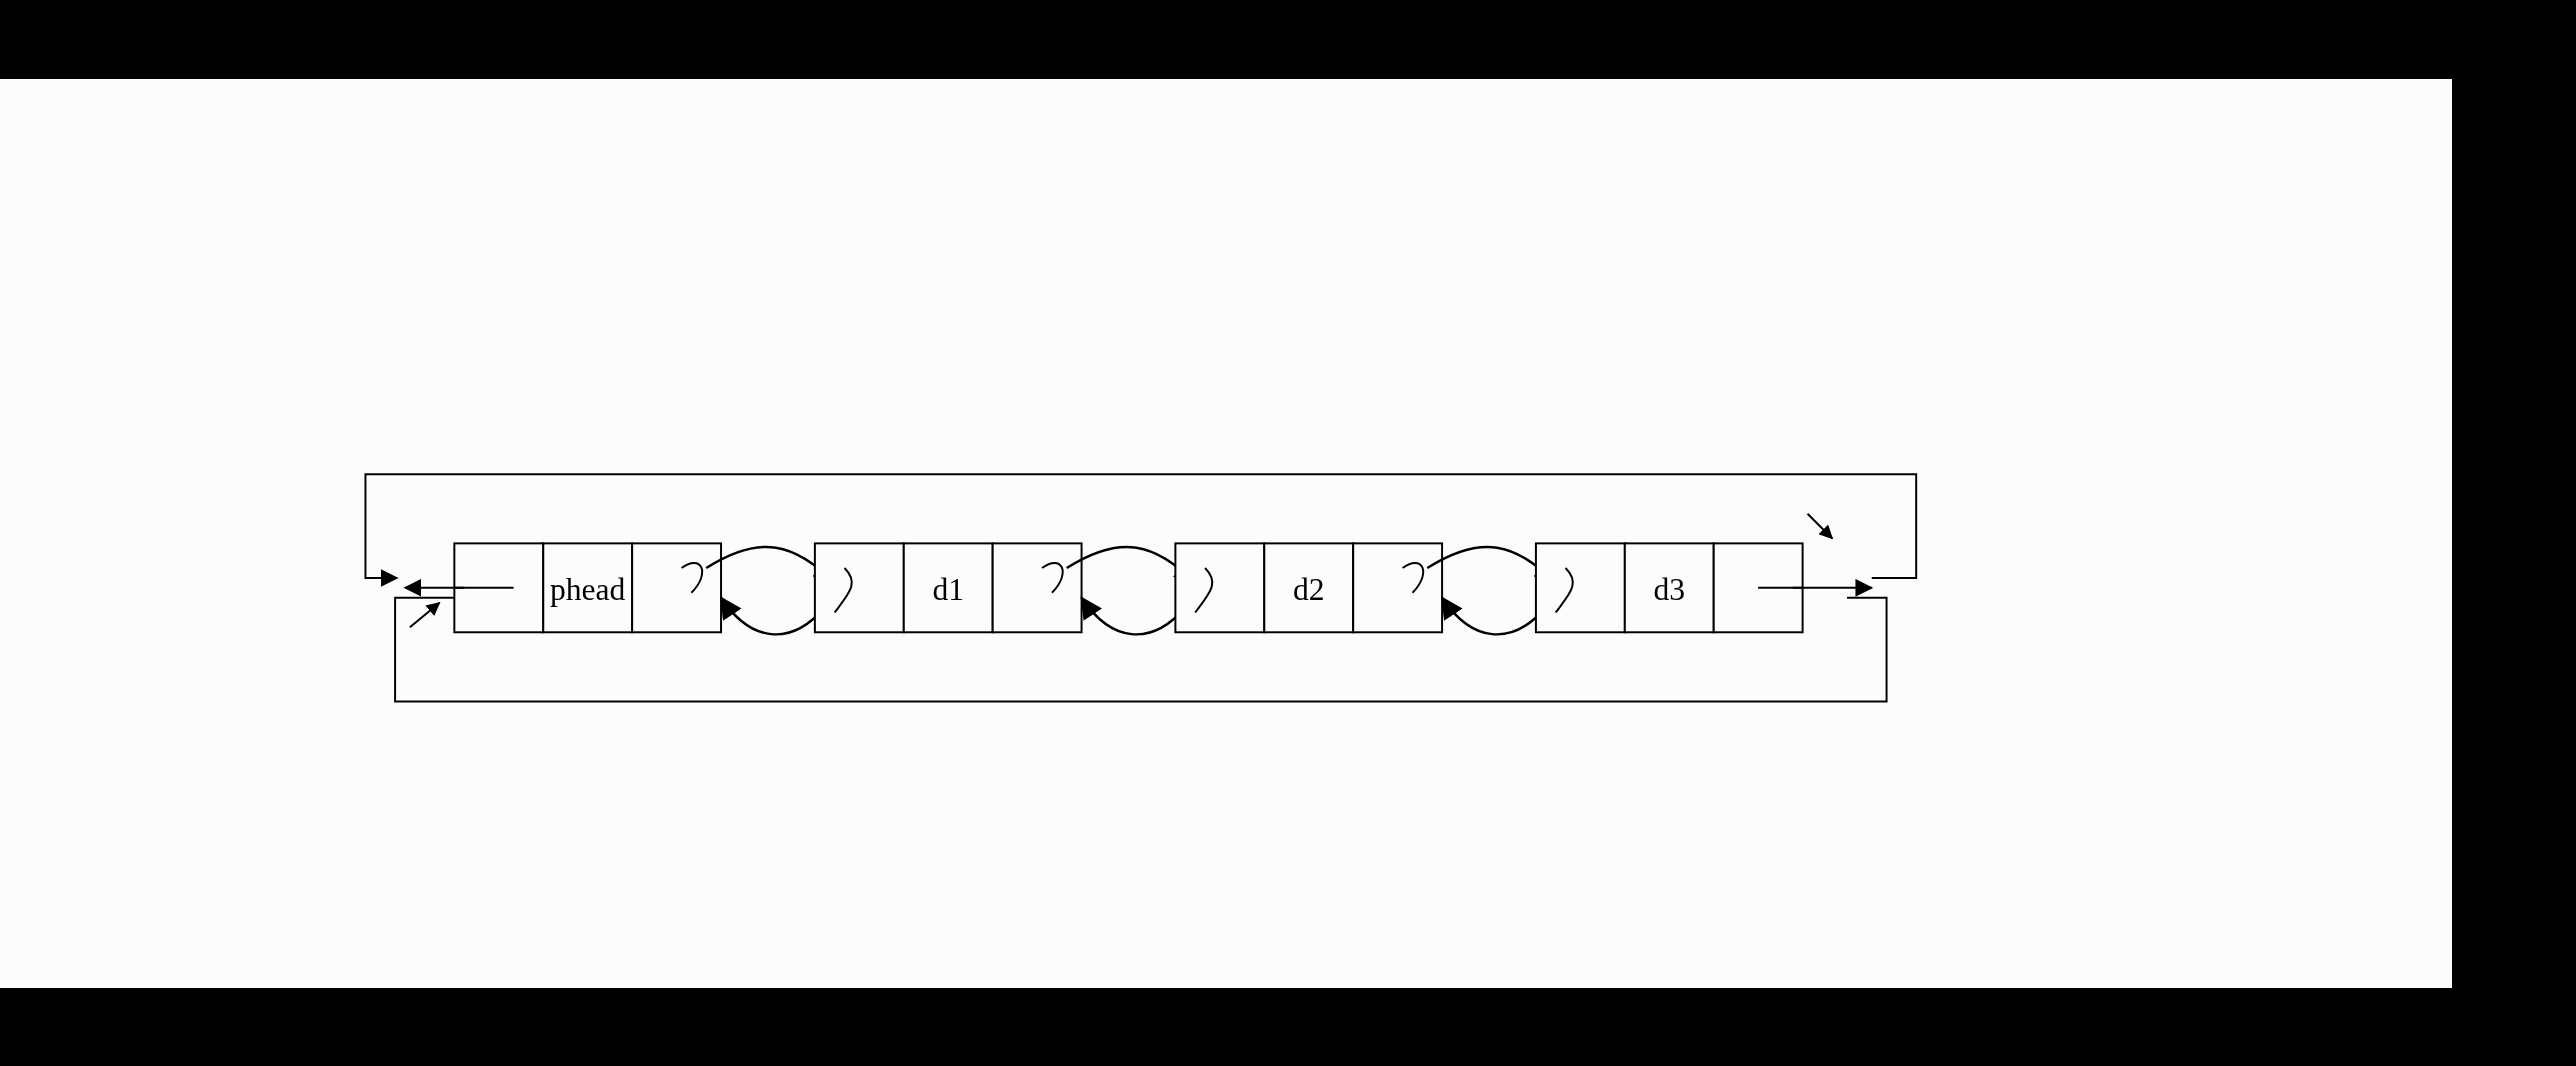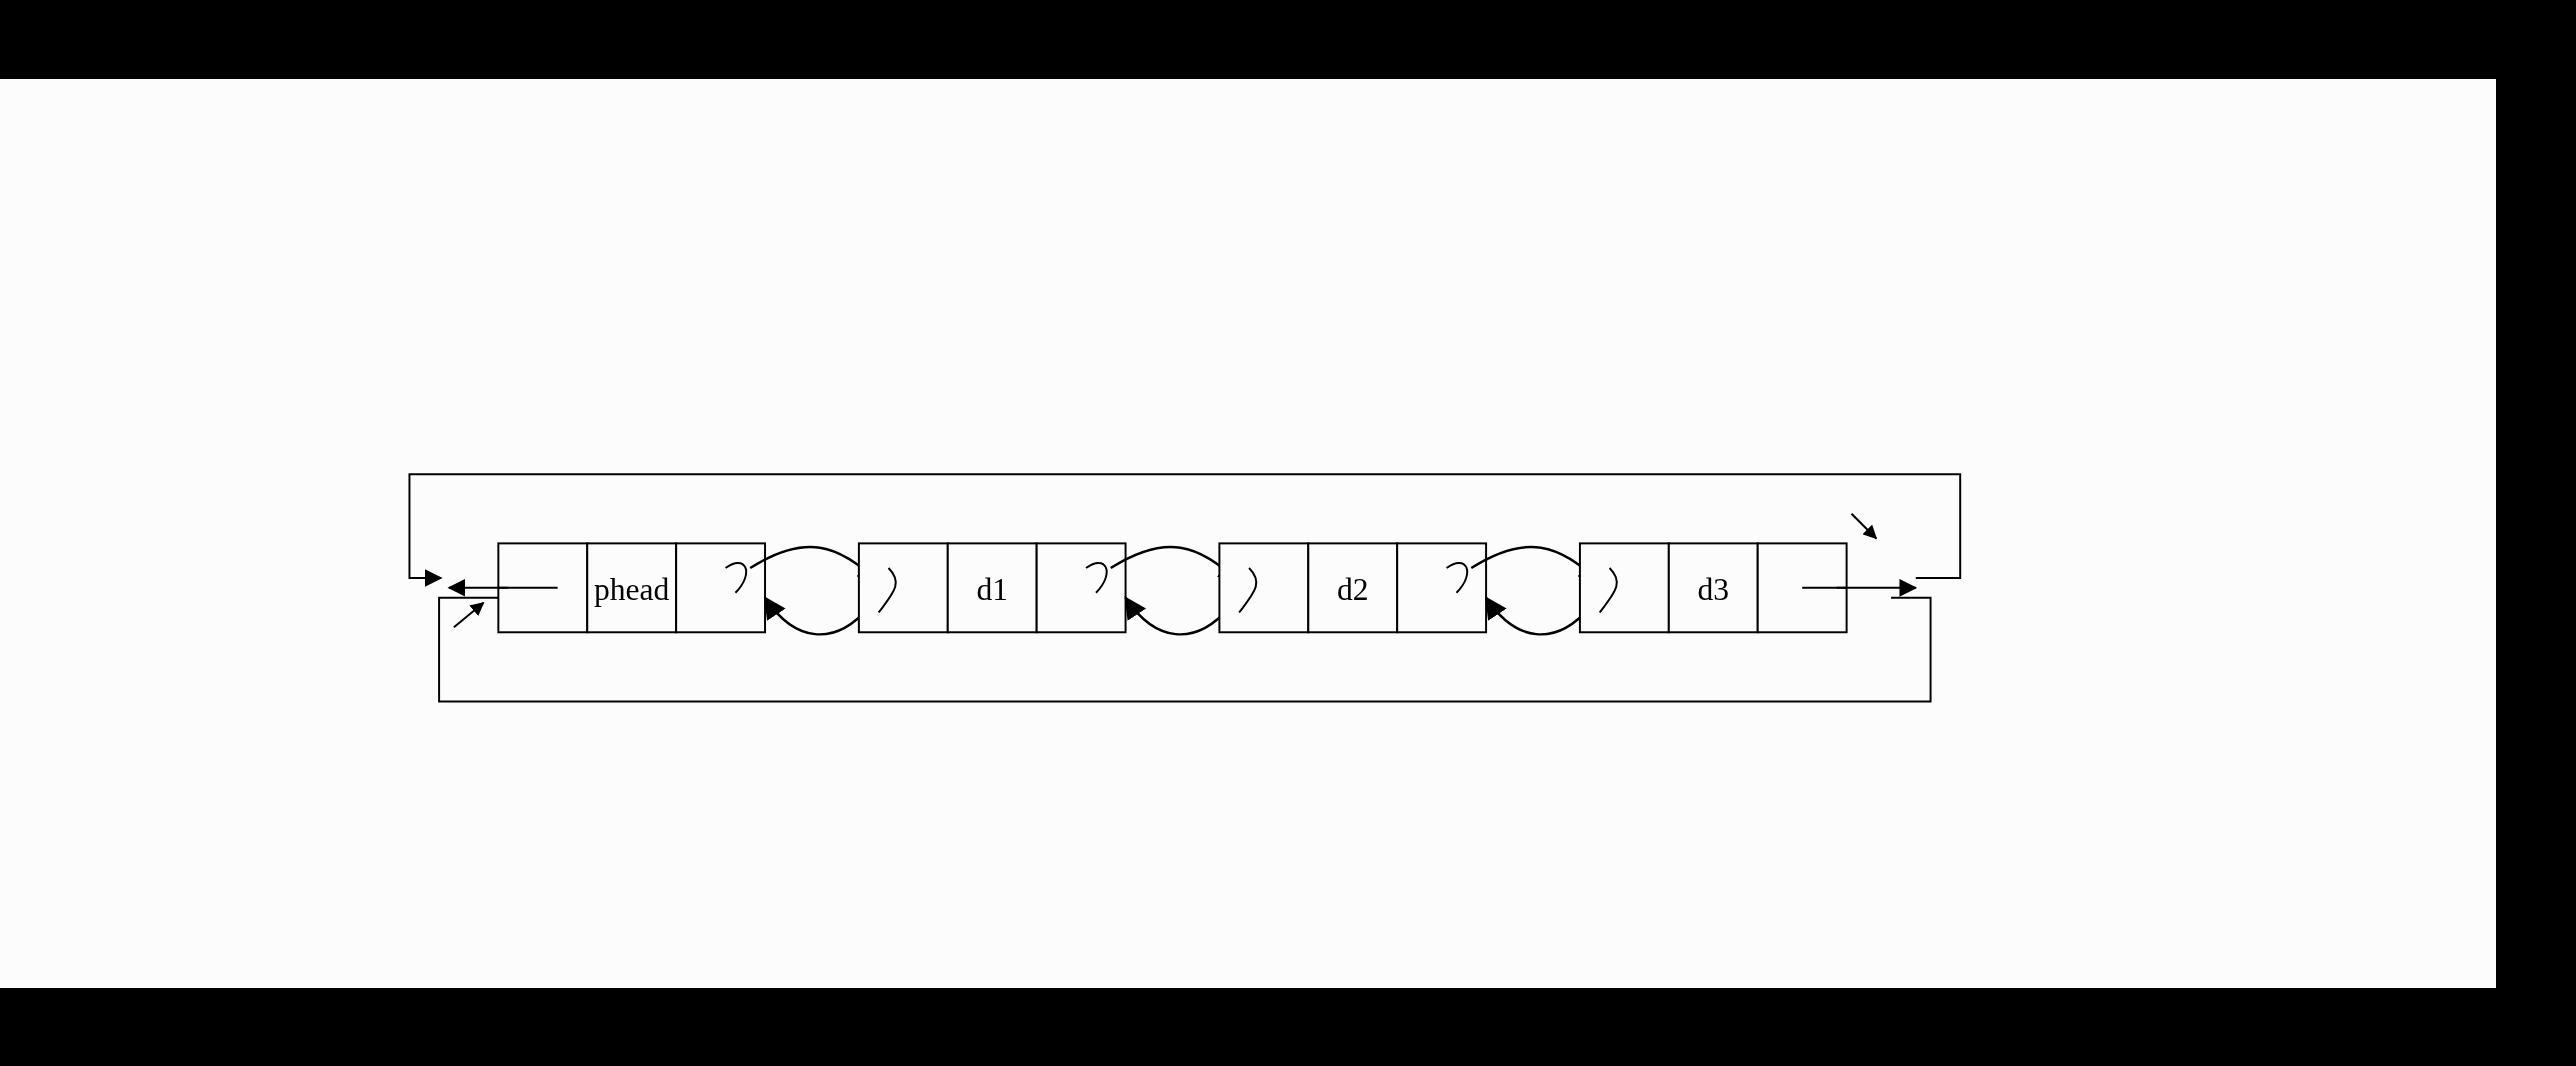--- a/index.html
+++ b/index.html
@@ -10,21 +10,20 @@
     background: #000;
     font-family: "Times New Roman", serif;
   }
   .canvas {
     position: absolute;
     left: 0;
     top: 79px;
     width: 2452px;
     height: 909px;
     background: #fcfcfc;
-    padding-left: 44px;
   }
   svg { display: block; }
   .cell-text {
     font-family: "Times New Roman", serif;
     font-size: 32px;
     fill: #000;
   }
 </style>
 </head>
 <body>

